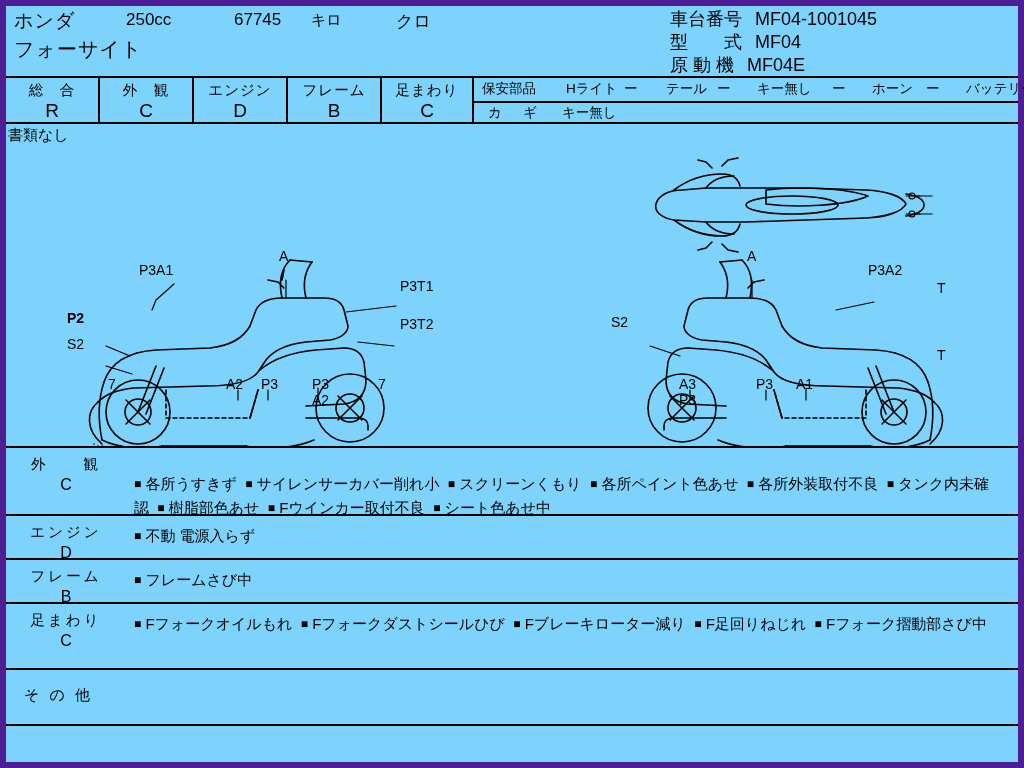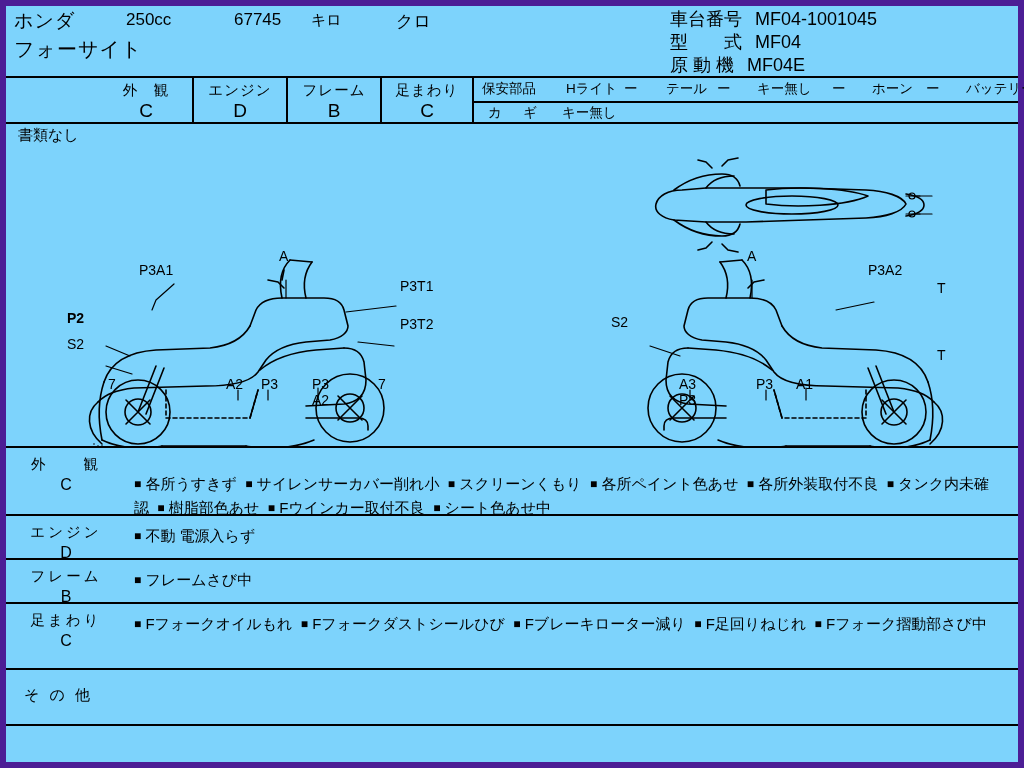--- a/index.html
+++ b/index.html
@@ -134,21 +134,21 @@
     white-space: nowrap;
   }
   .p-item { position: absolute; top: 2px; }
   .p2-item { position: absolute; top: 1px; }
 
   
   .docnote {
     position: relative;
     height: 26px;
     font-size: 15px;
-    padding: 2px 0 0 12px;
+    padding: 2px 0 0 2px;
     box-sizing: border-box;
   }
 
   
   .diagram {
     position: relative;
     height: 298px;
     border-bottom: 2px solid #000;
     box-sizing: border-box;
   }
@@ -222,20 +222,24 @@
         <span class="hdr-val">MF04</span>
       </div>
       <div class="row">
         <span class="hdr-lbl">原 動 機</span>
         <span class="hdr-val">MF04E</span>
       </div>
     </div>
   </div>
 
   <div class="grades">
+    <div class="gcell" style="left:0;width:94px;">
+      <div class="lbl">総　合</div>
+      <div class="val">R</div>
+    </div>
     <div class="gcell" style="left:94px;width:94px;">
       <div class="lbl">外　観</div>
       <div class="val">C</div>
     </div>
     <div class="gcell" style="left:188px;width:94px;">
       <div class="lbl">エンジン</div>
       <div class="val">D</div>
     </div>
     <div class="gcell" style="left:282px;width:94px;">
       <div class="lbl">フレーム</div>

